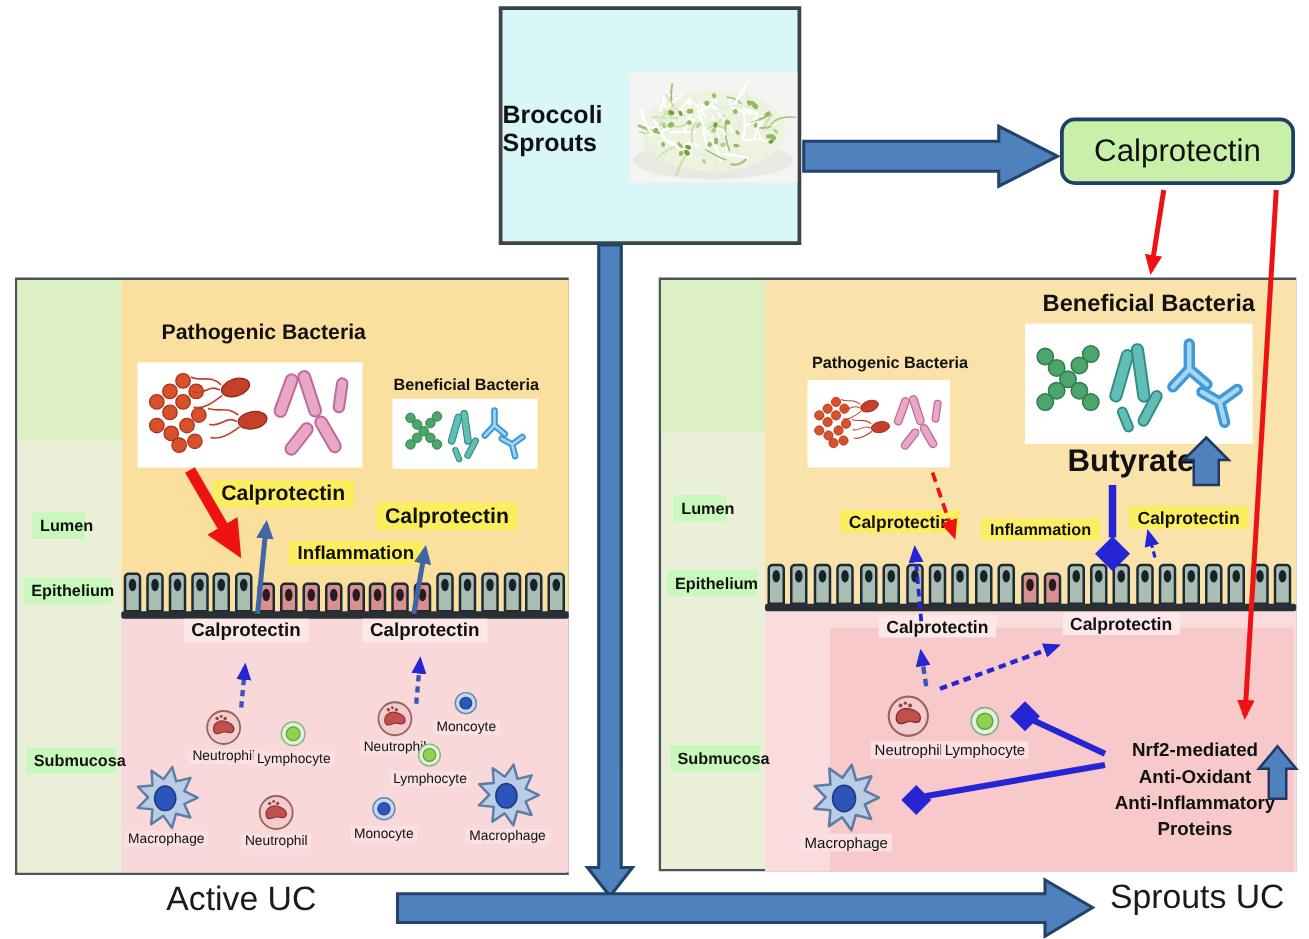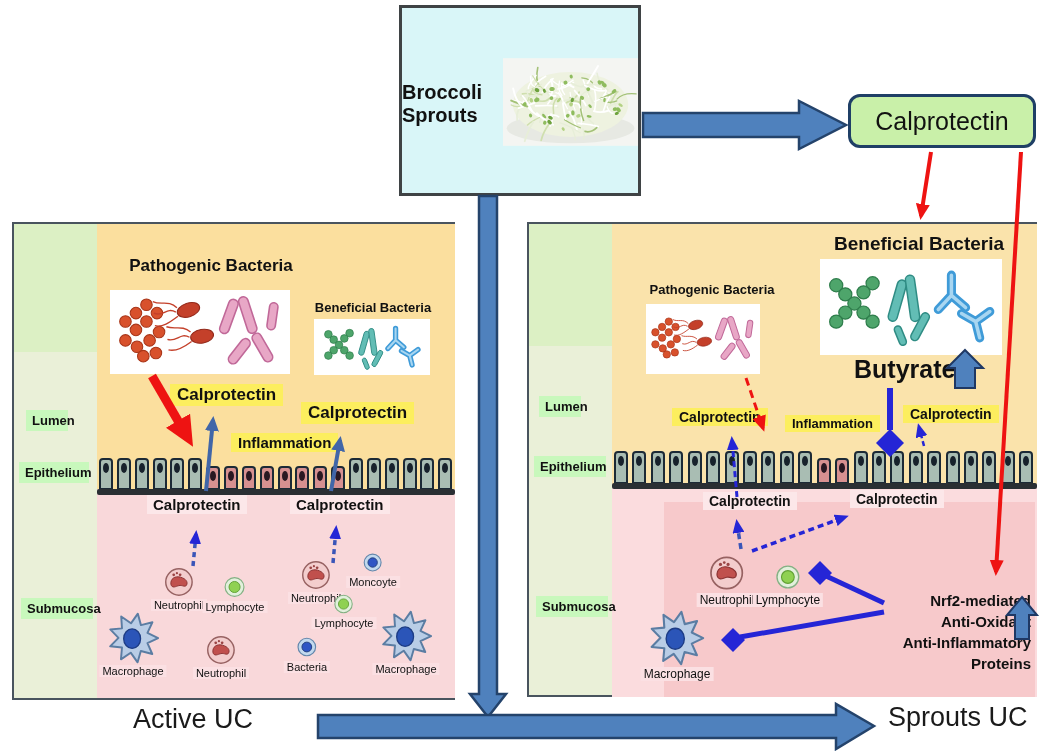--- a/index.html
+++ b/index.html
@@ -35,21 +35,21 @@
   .epi-cell.pink::after{background:#2a1822;}
   .base-bar{background:#2a2f33;border-radius:2px;}
   
   .cellg{position:absolute;transform:translateX(-50%);display:flex;flex-direction:column;align-items:center;gap:1px;}
   .cicon{display:block;line-height:0;}
   .clabel{font-size:11px;background:#fbe0e3;padding:0 3px;white-space:nowrap;}
   .clabel.big{font-size:12px;}
   
   .uc-label{font-size:27px;color:#1a1a1a;white-space:nowrap;}
   
-  #nrf2-text{left:352px;top:366px;width:150px;text-align:right;font-size:15px;font-weight:700;line-height:21px;}
+  #nrf2-text{left:352px;top:366px;width:150px;text-align:center;font-size:15px;font-weight:700;line-height:21px;}
   #overlay{position:absolute;left:0;top:0;pointer-events:none;z-index:60;}
   .panel *{z-index:auto;}
 </style>
 </head>
 <body>
 
 <div id="stage">
 
   <div class="abs" id="broccoli-box">
     <div id="broccoli-title">Broccoli Sprouts</div>
@@ -331,21 +331,21 @@
             <circle cx="20" cy="20" r="14.5" fill="#e2f0dc" stroke="#84b184" stroke-width="1.8"></circle>
     <circle cx="20" cy="20" r="8.5" fill="#8fd152" stroke="#62a236" stroke-width="1.5"></circle>
           </svg></span>
       <span class="clabel">Lymphocyte</span>
     </div>
     <div class="cellg" style="left:293px;top:410px;">
       <span class="cicon"><svg width="26" height="26" viewBox="0 0 40 40">
             <circle cx="20" cy="20" r="13.5" fill="#c3d9ee" stroke="#6487ab" stroke-width="1.8"></circle>
     <circle cx="20" cy="20" r="7.5" fill="#2f55c4" stroke="#22407f" stroke-width="1.5"></circle>
           </svg></span>
-      <span class="clabel">Bacteria</span>
+      <span class="clabel">Monocyte</span>
     </div>
     <div class="cellg" style="left:119px;top:388px;">
       <span class="cicon"><svg width="52" height="52" viewBox="0 0 40 40">
             <polygon points="23.4,1.3 25.8,10.1 34.6,7.9 30.8,16.1 39.0,20.1 30.8,24.0 34.5,32.3 25.7,30.0 23.2,38.7 17.9,31.3 10.4,36.4 11.2,27.3 2.1,26.4 8.5,19.9 2.2,13.4 11.2,12.6 10.6,3.5 18.1,8.7" fill="#b9cde6" stroke="#5b7da3" stroke-width="1.5" stroke-linejoin="round"></polygon>
     <ellipse cx="19" cy="20.5" rx="6.5" ry="7.5" fill="#2b55b8" stroke="#1d3c85" stroke-width="1"></ellipse>
           </svg></span>
       <span class="clabel">Macrophage</span>
     </div>
     <div class="cellg" style="left:207px;top:410px;">
       <span class="cicon"><svg width="32" height="32" viewBox="0 0 40 40">

